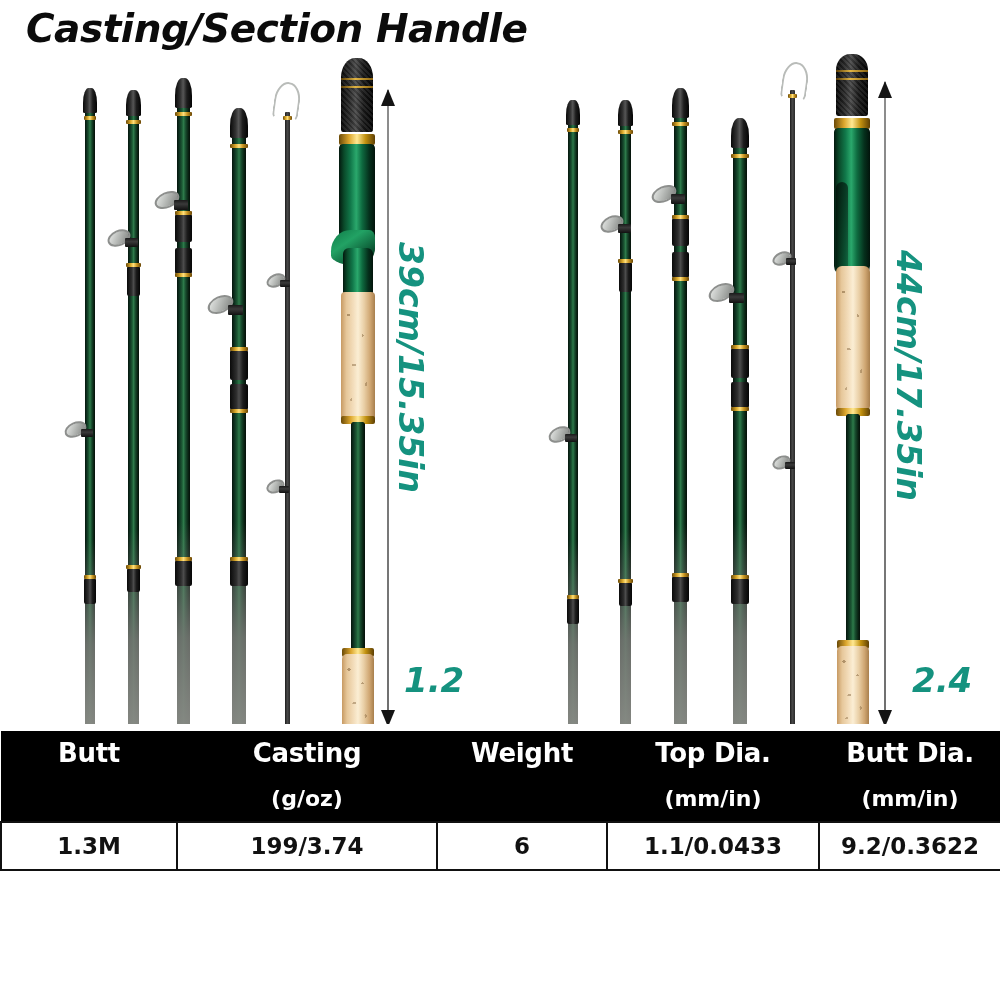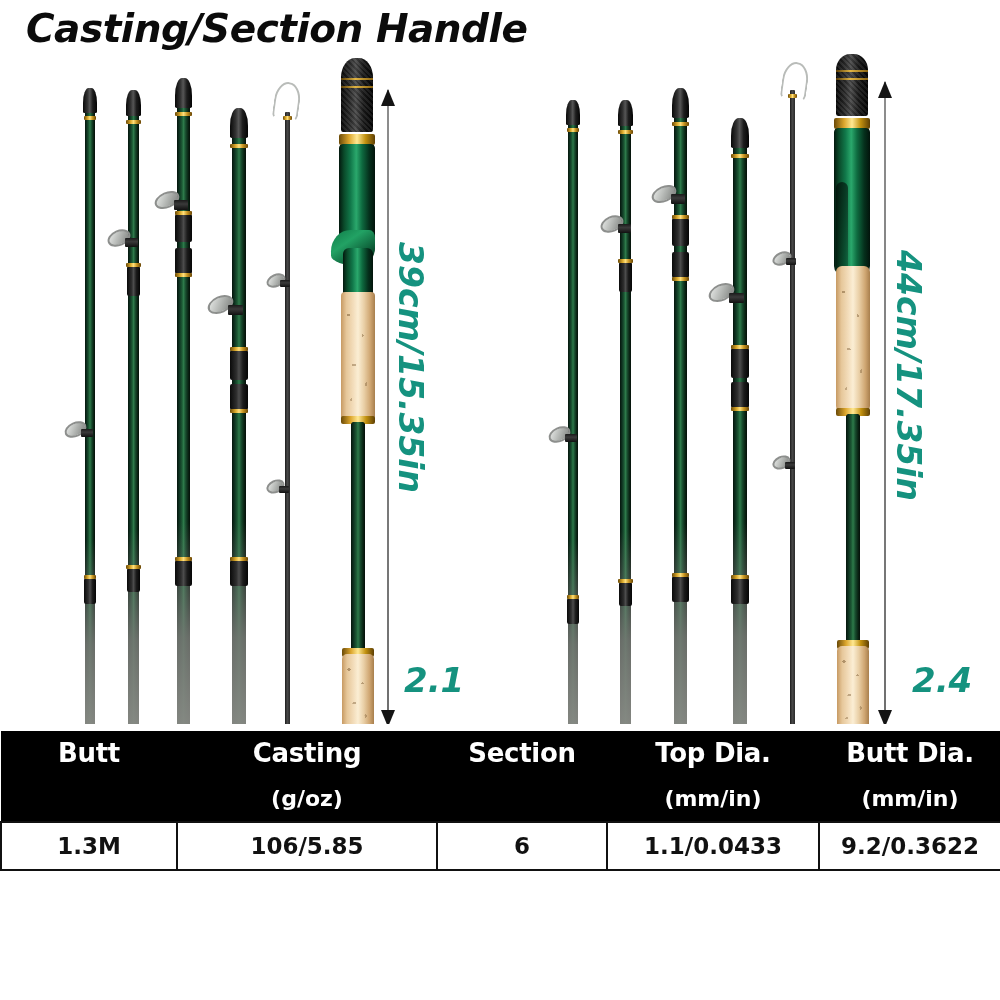--- a/index.html
+++ b/index.html
@@ -304,21 +304,21 @@
       <div class="cork" style="left:17px;top:602px;width:32px;height:86px;border-radius:5px 5px 7px 7px;"></div>
 
     </div>
 
     <div class="dim" style="left:380px;top:38px;width:16px;height:636px;">
       <div class="line"></div>
       <div class="ahead up"></div>
       <div class="ahead dn"></div>
     </div>
     <div class="dimlabel" style="left:430px;top:190px;">39cm/15.35in</div>
-    <div class="modellabel" style="left:404px;top:608px;">2.1</div>
+    <div class="modellabel" style="left:404px;top:608px;">1.2</div>
 
     <div class="rod" style="left:568px;top:58px;width:10px;height:620px;">
       <div class="cyl"></div>
       <div class="fade" style="height:190px;"></div>
       <div class="cap" style="top:-10px;height:25px;"></div>
       <div class="gold" style="top:18px;"></div>
       <div class="collar" style="top:488px;height:26px;"></div>
       <div class="gold" style="top:485px;"></div>
     </div>
     <div class="guide" style="left:548px;top:375px;">
@@ -422,36 +422,36 @@
       <col style="width:176px;">
       <col style="width:260px;">
       <col style="width:170px;">
       <col style="width:212px;">
       <col style="width:182px;">
     </colgroup>
     <thead>
       <tr>
         <th class="thead-cell">Butt</th>
         <th class="thead-cell">Casting</th>
-        <th class="thead-cell">Section</th>
+        <th class="thead-cell">Weight</th>
         <th class="thead-cell">Top Dia.</th>
         <th class="thead-cell">Butt Dia.</th>
       </tr>
       <tr>
         <th class="tunit-cell"></th>
         <th class="tunit-cell">(g/oz)</th>
         <th class="tunit-cell"></th>
         <th class="tunit-cell">(mm/in)</th>
         <th class="tunit-cell">(mm/in)</th>
       </tr>
     </thead>
     <tbody>
       <tr>
         <td class="tbody-cell first">1.3M</td>
-        <td class="tbody-cell">106/5.85</td>
+        <td class="tbody-cell">199/3.74</td>
         <td class="tbody-cell">6</td>
         <td class="tbody-cell">1.1/0.0433</td>
         <td class="tbody-cell last">9.2/0.3622</td>
       </tr>
     </tbody>
   </table>
 
 
 </div>
 

